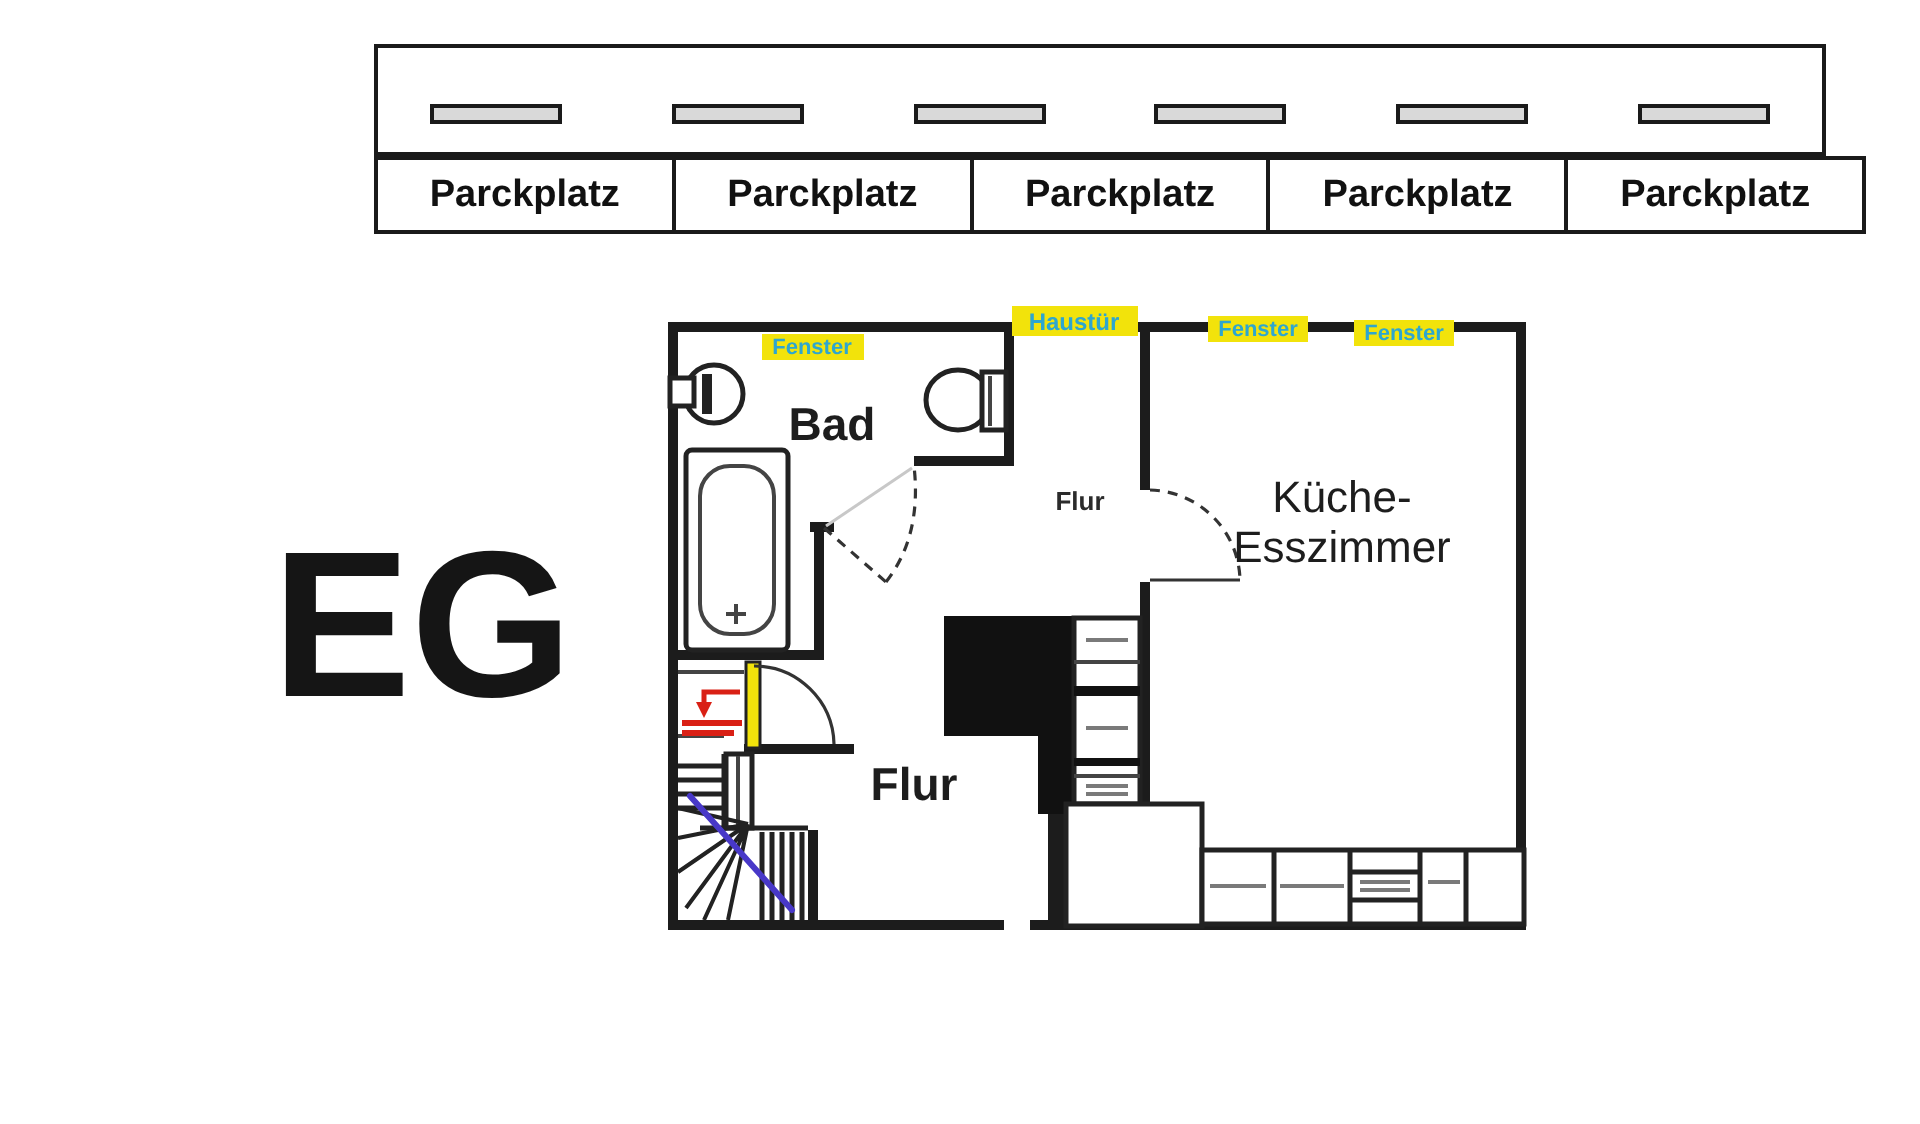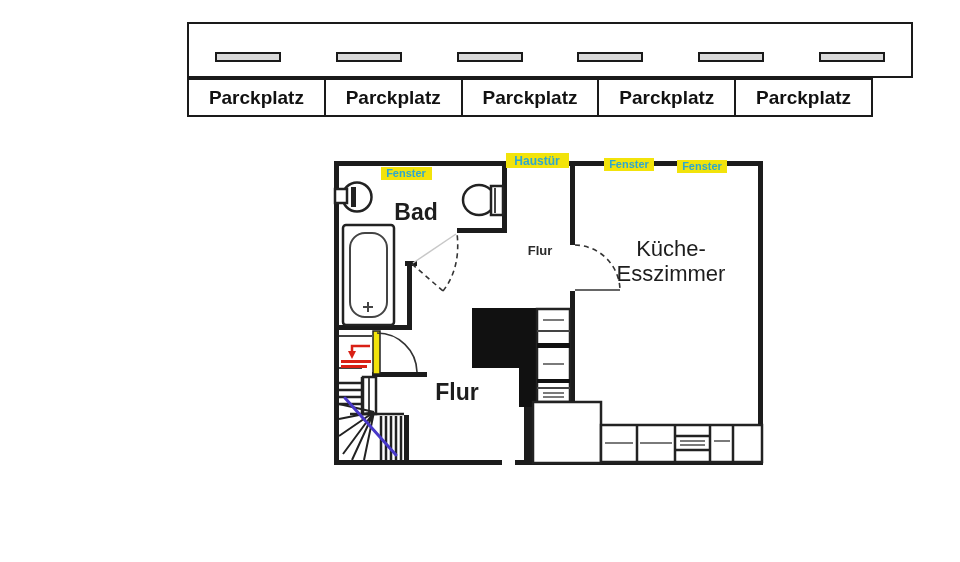--- a/index.html
+++ b/index.html
@@ -4,21 +4,21 @@
 <style>
   html,body{margin:0;padding:0;background:#ffffff;}
   .canvas{position:relative;width:960px;height:562px;background:#ffffff;overflow:hidden;
           font-family:"Liberation Sans", sans-serif;color:#161616;}
 
   
   .road{position:absolute;left:187px;top:22px;width:726px;height:56px;box-sizing:border-box;
         border:2px solid #1a1a1a;display:flex;justify-content:space-between;align-items:center;
         padding:14px 26px 0 26px;}
   .dash{width:66px;height:10px;box-sizing:border-box;background:#d9d9d9;border:2px solid #1a1a1a;}
-  .stalls{position:absolute;left:187px;top:78px;width:686px;height:39px;box-sizing:border-box;
+  .stalls{position:absolute;left:187px;top:78px;width:746px;height:39px;box-sizing:border-box;
           border:2px solid #1a1a1a;display:flex;}
   .stall{flex:1;box-sizing:border-box;border-right:2px solid #1a1a1a;display:flex;
          align-items:center;justify-content:center;font-weight:bold;font-size:19px;color:#111;}
   .stall:last-child{border-right:none;}
 
   
   .eg{position:absolute;left:136px;top:261px;font-size:104px;line-height:1;font-weight:bold;
       color:#151515;letter-spacing:0px;}
 
   
@@ -64,20 +64,21 @@
         </div>
       <div class="stall">
           <span>Parckplatz</span>
         </div>
       <div class="stall">
           <span>Parckplatz</span>
         </div>
     </div>
   </section>
 
+  <div class="eg">EG</div>
 
   <svg width="450" height="320" viewBox="325 150 450 320">
 
     <g>
       <rect class="wall" x="334" y="161" width="429" height="5"></rect>
       <rect class="wall" x="334" y="161" width="5" height="304"></rect>
       <rect class="wall" x="758" y="161" width="5" height="304"></rect>
       <rect class="wall" x="334" y="460" width="429" height="5"></rect>
       <rect class="wall" x="502" y="161" width="5" height="72"></rect>
       <rect class="wall" x="457" y="228" width="50" height="5"></rect>

